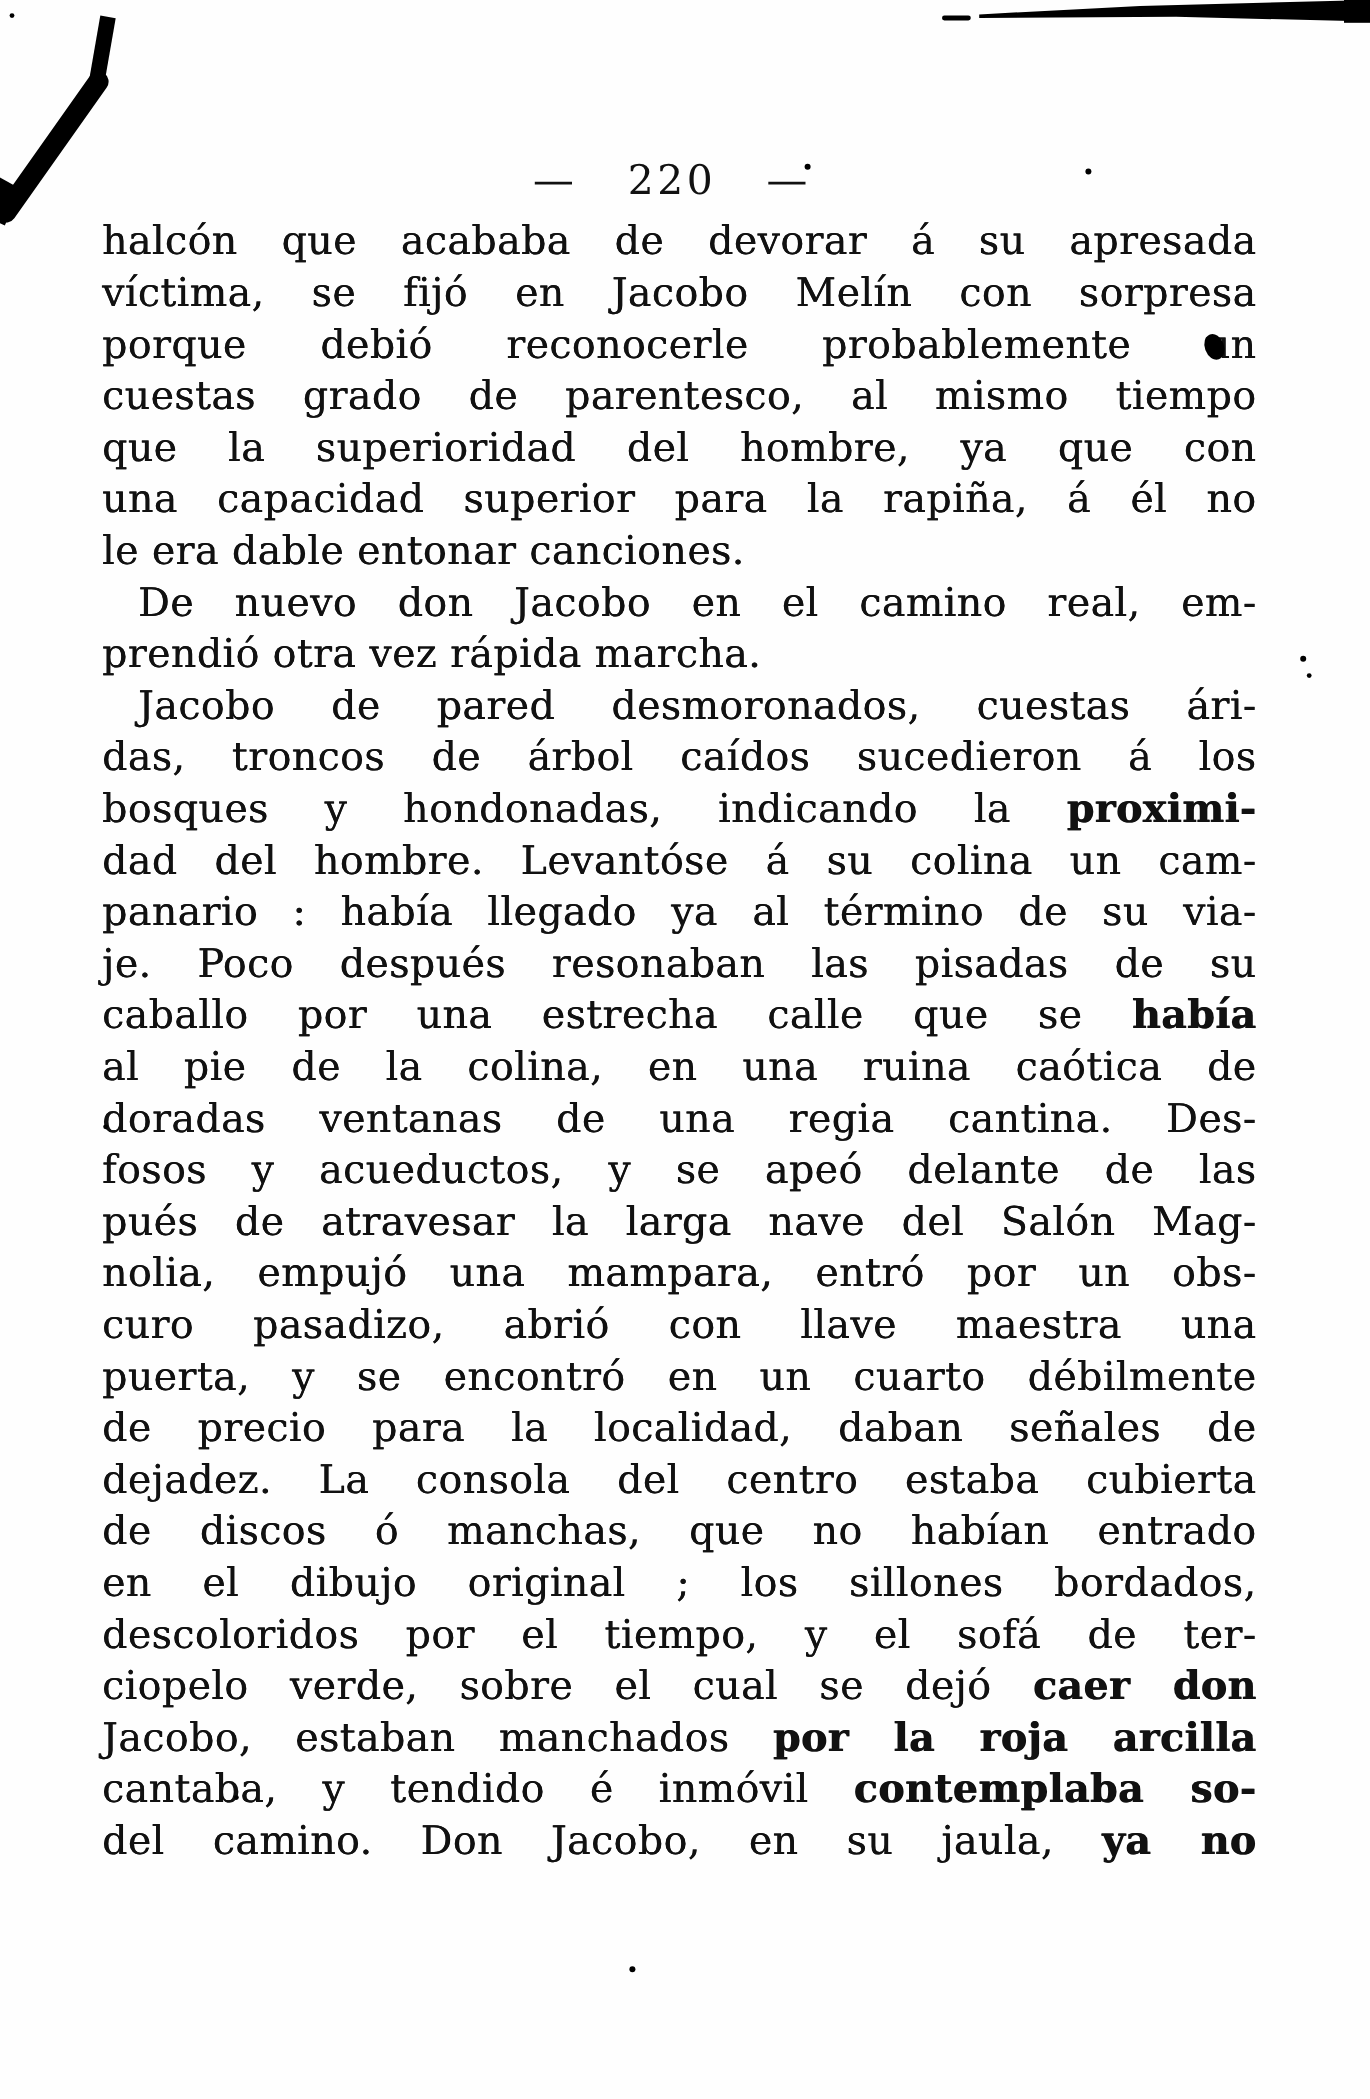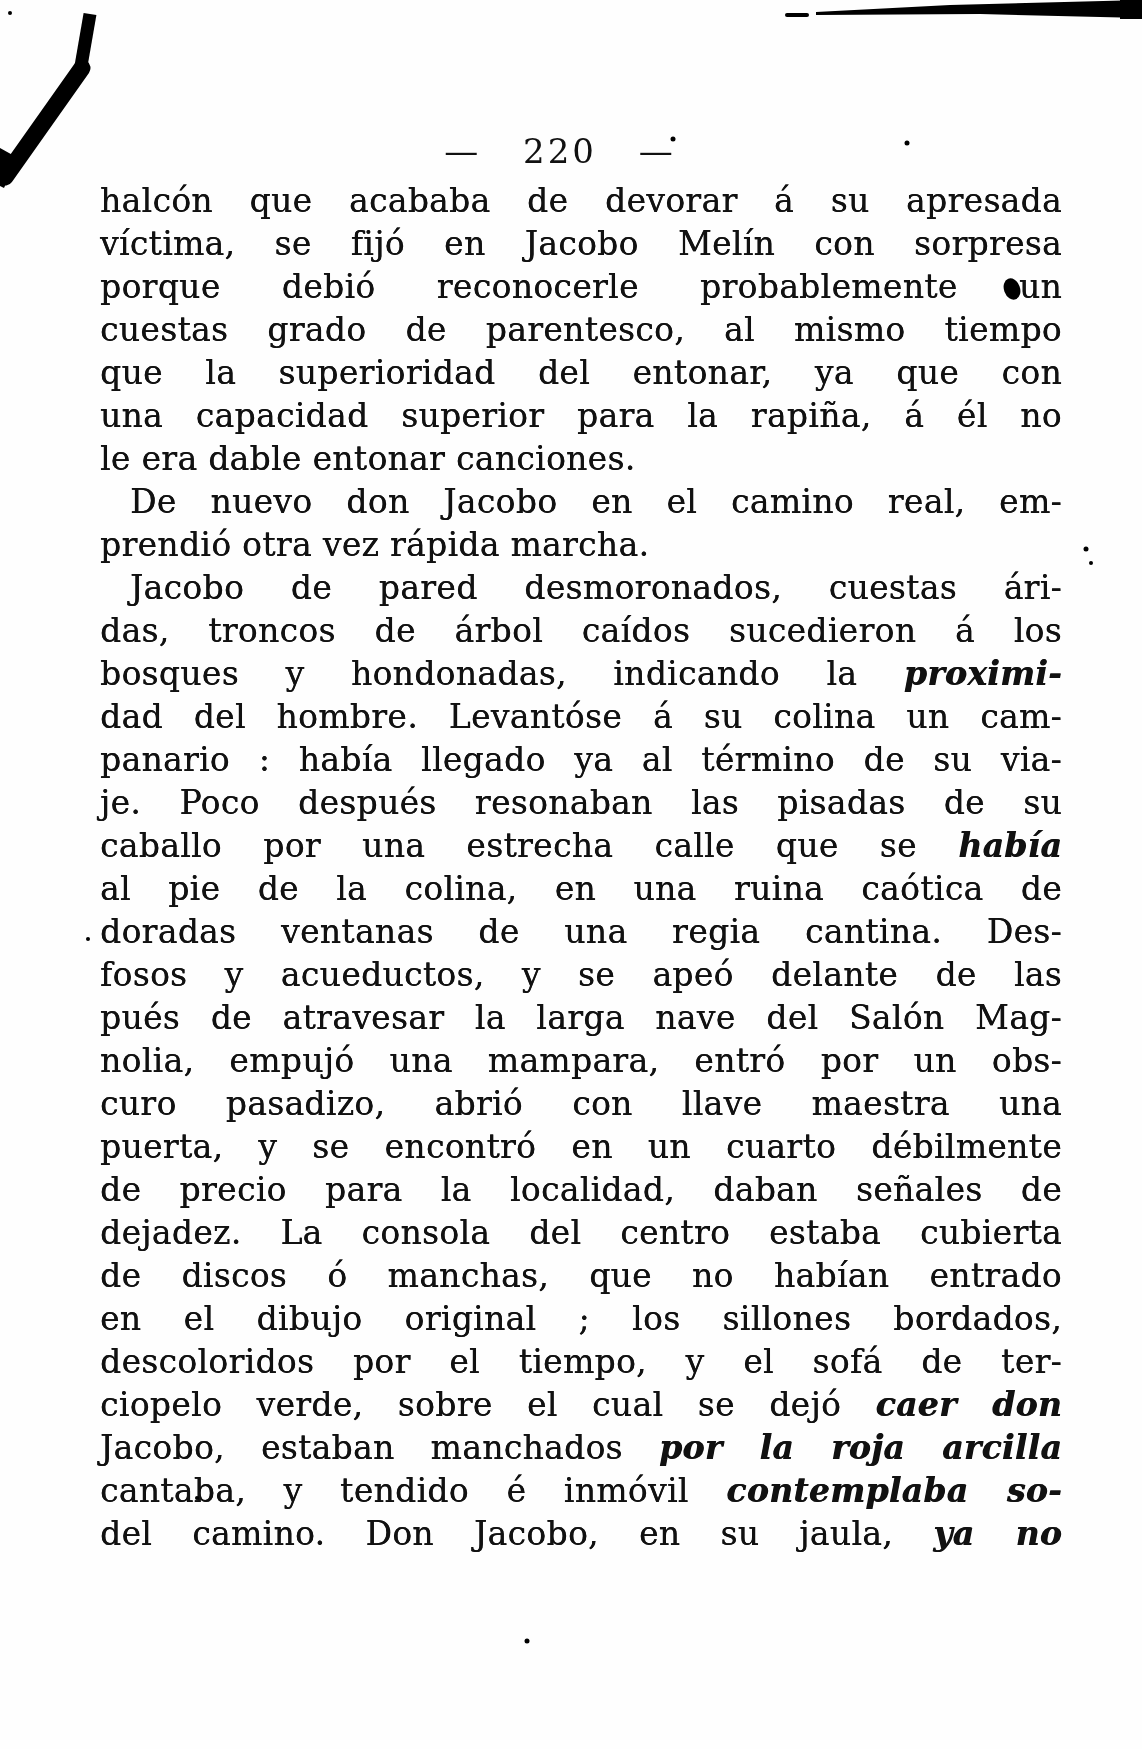--- a/index.html
+++ b/index.html
@@ -18,52 +18,52 @@
   }
   .page{position:absolute;inset:0;}
   .folio{
     position:absolute;top:130px;left:100px;width:920px;
     text-align:center;
     font-size:34px;line-height:42px;
     letter-spacing:3px;word-spacing:28px;
     color:var(--ink);
   }
   .textblock{
-    position:absolute;top:179px;left:100px;width:962px;
+    position:absolute;top:179px;left:85px;width:962px;
     font-size:33px;line-height:43px;
     letter-spacing:0.3px;
     color:var(--ink);
   }
   .line{
     height:43px;
     text-align:justify;
     text-align-last:justify;
     text-shadow:0.25px 0 0 currentColor;
   }
   .line.indent{padding-left:30px;}
   .line.nojust{text-align-last:left;}
-  .line b{font-weight:bold;text-shadow:0.6px 0 0 currentColor;font-style:italic;}
+  .line b{font-weight:bold;text-shadow:0.6px 0 0 currentColor;}
   svg.artifacts{
     position:absolute;inset:0;
     pointer-events:none;
   }
 </style>
 </head>
 <body>
 
 <div class="page">
 
   <div class="folio">— 220 —</div>
 
   <div class="textblock">
       <div class="line"><span>halcón que acababa de devorar á su apresada</span></div>
       <div class="line"><span>víctima, se fijó en Jacobo Melín con sorpresa</span></div>
       <div class="line"><span>porque debió reconocerle probablemente un</span></div>
       <div class="line"><span>cuestas grado de parentesco, al mismo tiempo</span></div>
-      <div class="line"><span>que la superioridad del entonar, ya que con</span></div>
+      <div class="line"><span>que la superioridad del hombre, ya que con</span></div>
       <div class="line"><span>una capacidad superior para la rapiña, á él no</span></div>
       <div class="line nojust"><span>le era dable entonar canciones.</span></div>
       <div class="line indent"><span>De nuevo don Jacobo en el camino real, em-</span></div>
       <div class="line nojust"><span>prendió otra vez rápida marcha.</span></div>
       <div class="line indent"><span>Jacobo de pared desmoronados, cuestas ári-</span></div>
       <div class="line"><span>das, troncos de árbol caídos sucedieron á los</span></div>
       <div class="line"><span>bosques y hondonadas, indicando la</span> <b>proximi-</b></div>
       <div class="line"><span>dad del hombre. Levantóse á su colina un cam-</span></div>
       <div class="line"><span>panario : había llegado ya al término de su via-</span></div>
       <div class="line"><span>je. Poco después resonaban las pisadas de su</span></div>

